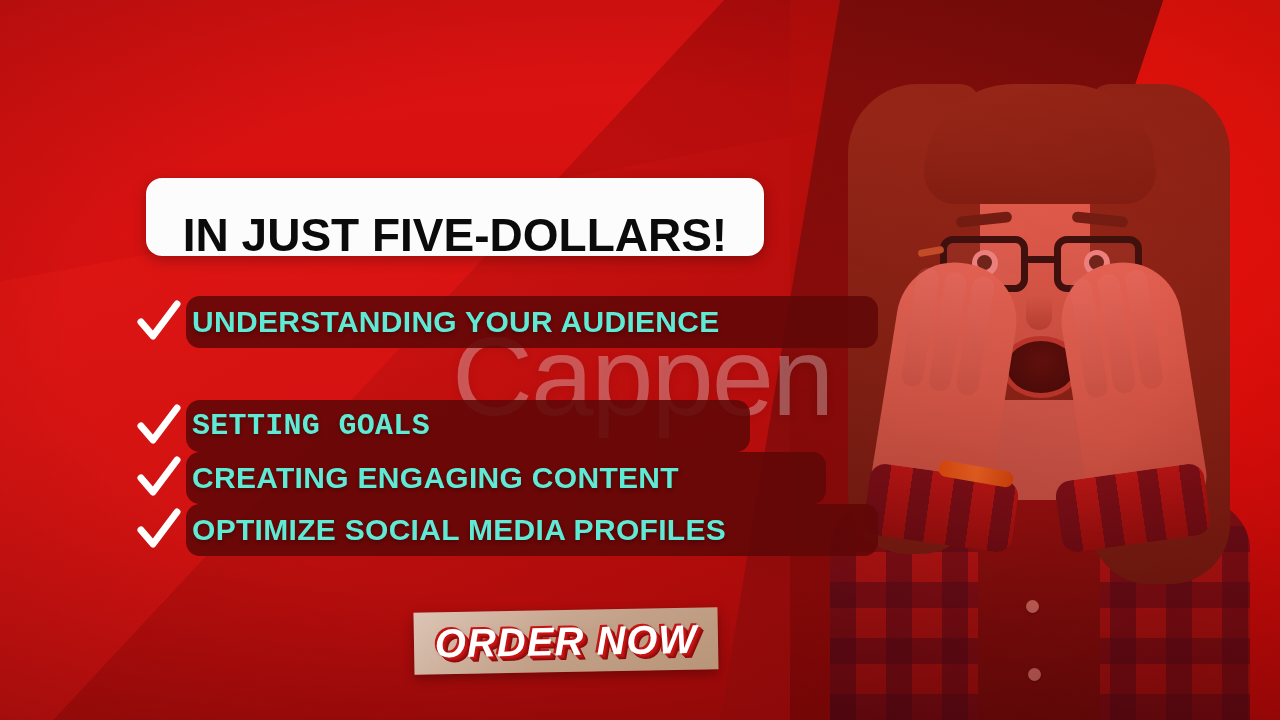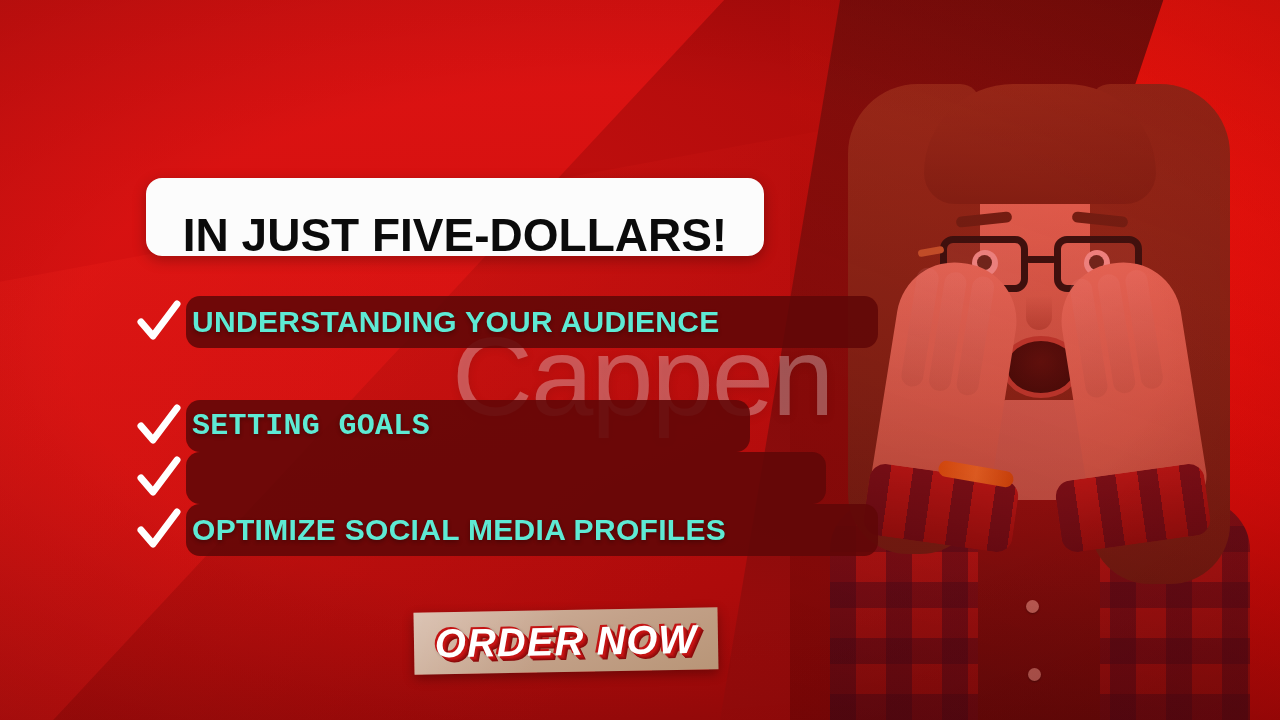--- a/index.html
+++ b/index.html
@@ -376,20 +376,21 @@
       <div class="b-label">SETTING GOALS</div>
     </div>
 
     <div class="bullet" style="top:156px;">
       <div class="b-pill" style="width:640px;"></div>
       <div class="check">
         <svg viewBox="0 0 46 46" width="46" height="46" aria-hidden="true">
           <path d="M5 23 L17 37 L41 5" fill="none" stroke="#ffffff" stroke-width="7" stroke-linecap="round" stroke-linejoin="round"></path>
         </svg>
       </div>
+      <div class="b-label"> CREATING ENGAGING CONTENT</div>
     </div>
 
     <div class="bullet" style="top:208px;">
       <div class="b-pill" style="width:692px;"></div>
       <div class="check">
         <svg viewBox="0 0 46 46" width="46" height="46" aria-hidden="true">
           <path d="M5 23 L17 37 L41 5" fill="none" stroke="#ffffff" stroke-width="7" stroke-linecap="round" stroke-linejoin="round"></path>
         </svg>
       </div>
       <div class="b-label">OPTIMIZE SOCIAL MEDIA PROFILES</div>

